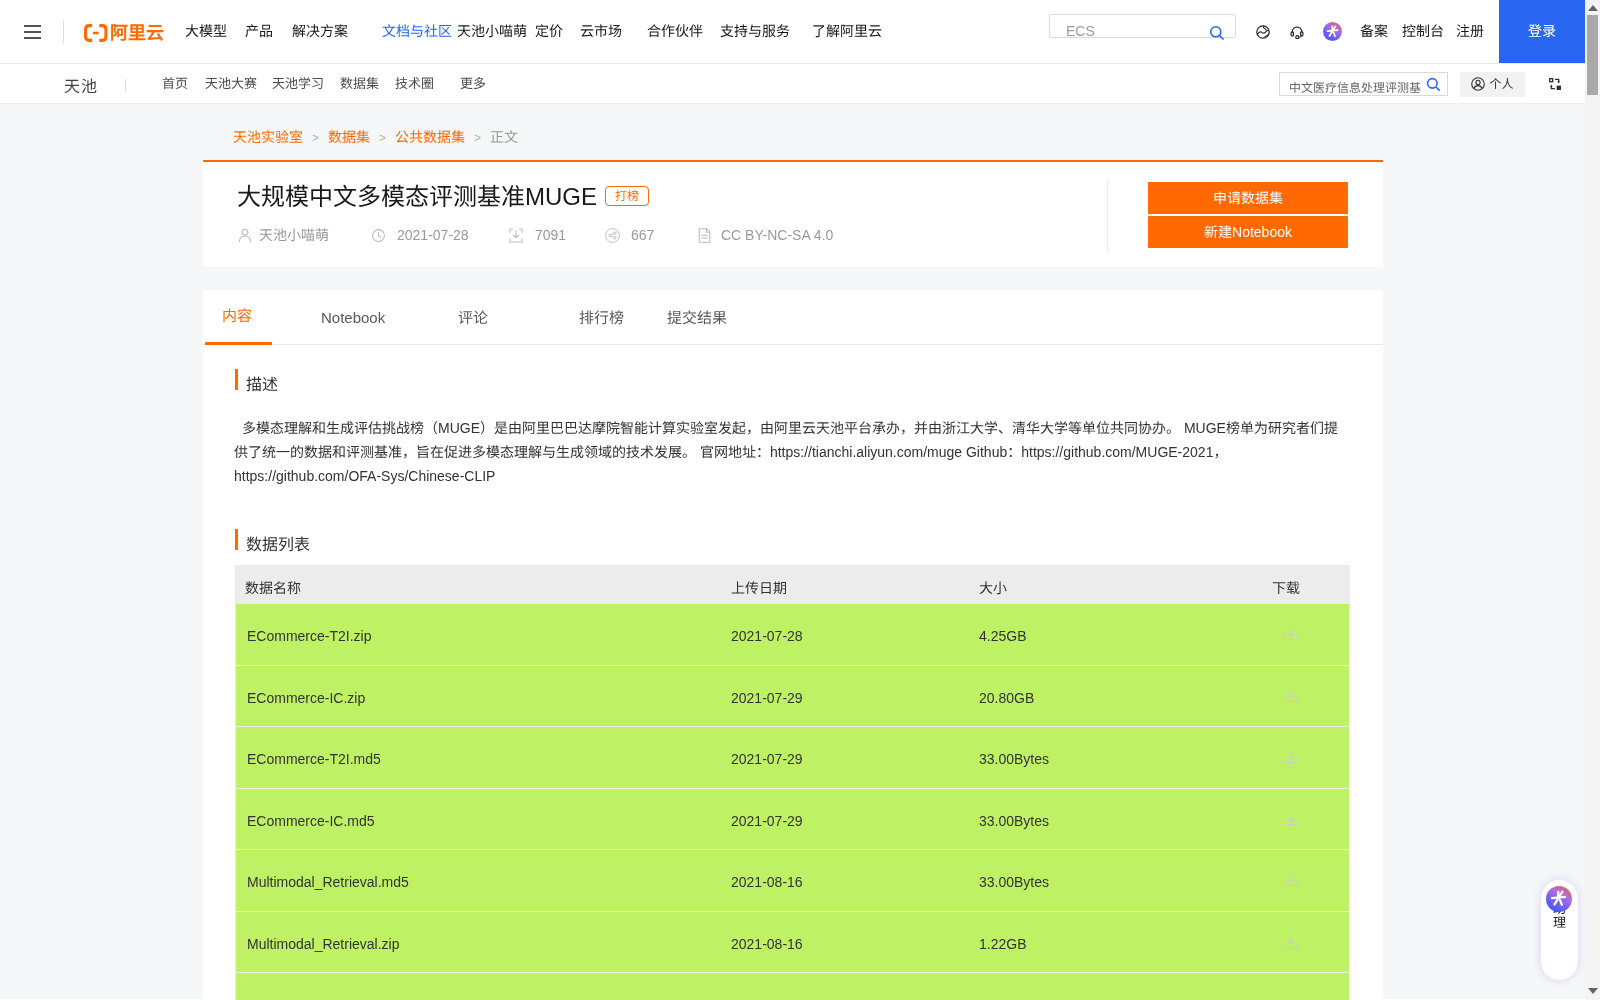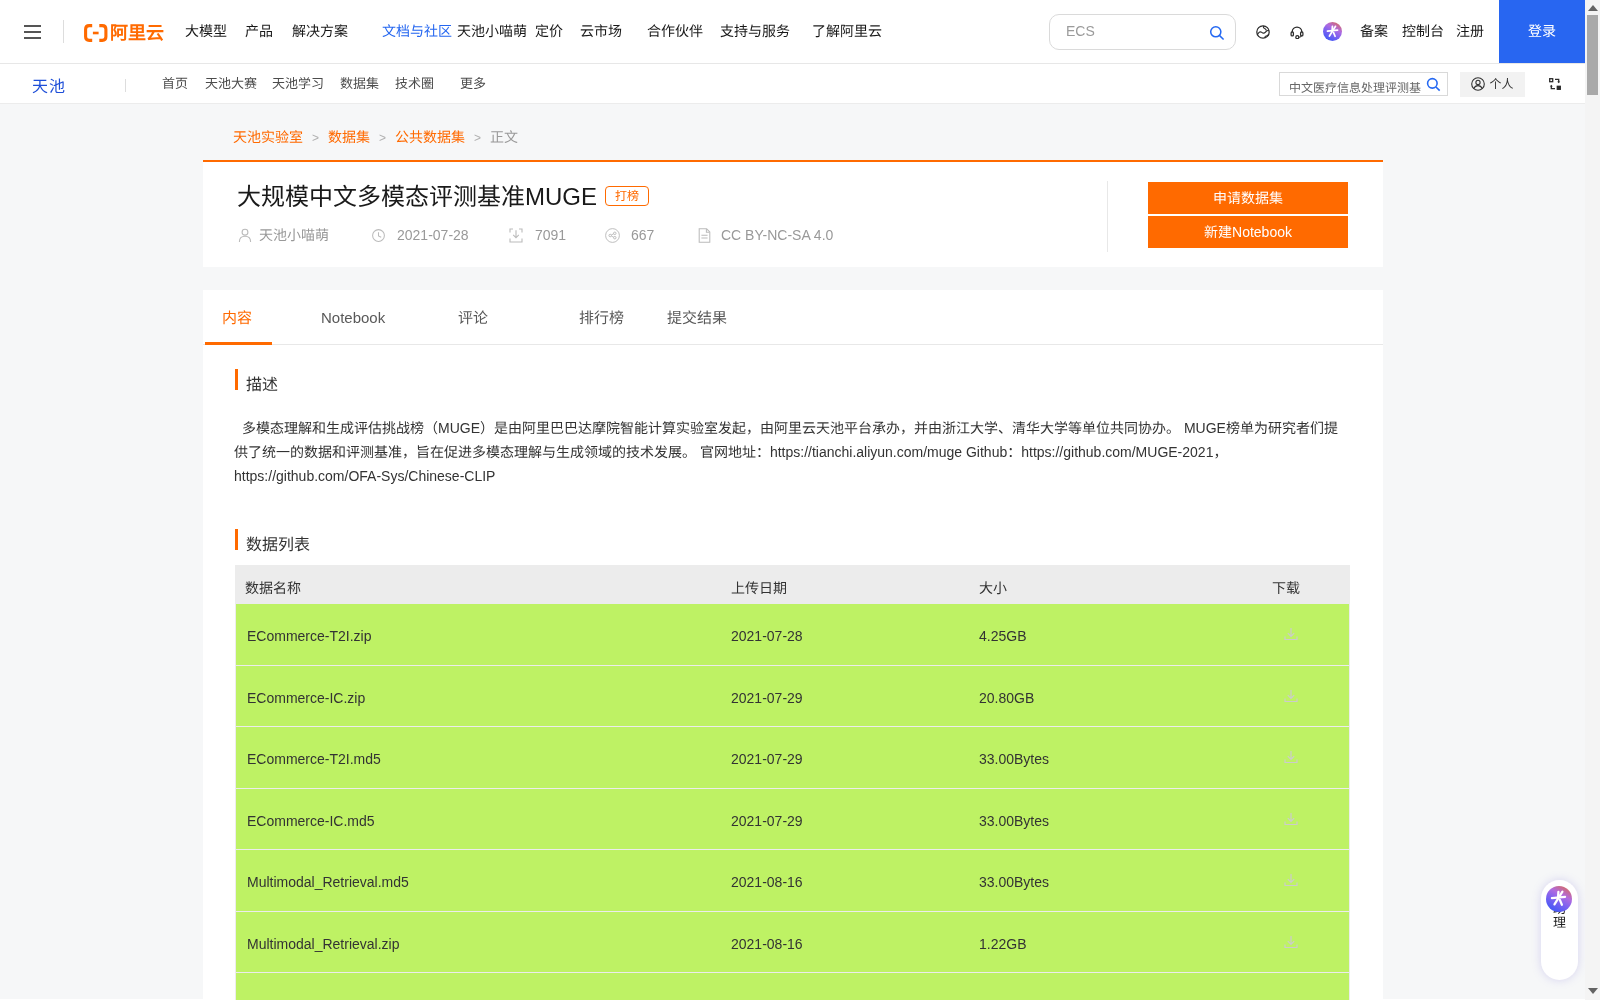--- a/index.html
+++ b/index.html
@@ -7,27 +7,27 @@
 html,body { width:1600px; height:1000px; overflow:hidden; }
 body { font-family:"Liberation Sans", sans-serif; background:#fff; position:relative; }
 .abs { position:absolute; }
 
 
 #nav1 { position:absolute; left:0; top:0; width:1585px; height:64px; background:#fff; border-bottom:1px solid #e7e7e7; }
 #hamburger span { display:block; width:17px; height:2px; background:#555; margin-bottom:4px; }
 #nav1-divider { position:absolute; left:63px; top:20px; width:1px; height:23px; background:#ddd; }
 .n1item { position:absolute; top:0; height:63px; line-height:63px; font-size:14px; color:#181818; white-space:nowrap; }
 .n1item.blue { color:#2466f0; }
-#searchbox { position:absolute; left:1049px; top:14px; width:187px; height:36px; border:1px solid #dadada; border-radius:10px; background:#fff; }
+#searchbox { position:absolute; left:1049px; top:14px; width:187px; height:24px; border:1px solid #dadada; border-radius:2px; background:#fff; }
 #searchbox .ph { position:absolute; left:16px; top:8px; font-size:14px; color:#9b9b9b; }
 #loginbtn { position:absolute; left:1499px; top:0; width:86px; height:63px; background:#2866f1; color:#fff; font-size:14px; text-align:center; line-height:63px; }
 
 
 #nav2 { position:absolute; left:0; top:64px; width:1585px; height:40px; background:#fff; border-bottom:1px solid #ececec; }
-#tianchi { position:absolute; left:32px; top:9px; font-size:16px; color:#1d4ed8; letter-spacing:1px; }
+#tianchi { position:absolute; left:64px; top:9px; font-size:16px; color:#404040; letter-spacing:1px; }
 #nav2-divider { position:absolute; left:125px; top:15px; width:1px; height:13px; background:#ddd; }
 .n2item { position:absolute; top:0; height:40px; line-height:40px; font-size:13px; color:#4c4c4c; white-space:nowrap; }
 #searchbox2 { position:absolute; left:1279px; top:8px; width:169px; height:24px; border:1px solid #d9d9d9; background:#fff; }
 #searchbox2 .q { position:absolute; left:9px; top:5px; font-size:12px; color:#666; white-space:nowrap; }
 #btn-geren { position:absolute; left:1460px; top:8px; width:65px; height:25px; background:#f2f2f2; font-size:12px; color:#333; text-align:center; line-height:25px; }
 
 
 #main { position:absolute; left:0; top:104px; width:1585px; height:895px; background:#f6f7f8; }
 #crumbs { position:absolute; left:204px; top:126px; font-size:14px; color:#999;margin-left:29px; }
 #crumbs a { color:#ff6a00; text-decoration:none; }
@@ -36,21 +36,21 @@
 #card1 { position:absolute; left:203px; top:162px; width:1180px; height:105px; background:#fff; }
 #title { position:absolute; left:237px; top:177px; font-size:24px; color:#1a1a1a; }
 #badge { position:absolute; left:605px; top:186px; width:44px; height:20px; border:1px solid #ff6a00; border-radius:4px; color:#ff6a00; font-size:12px; text-align:center; line-height:18px; }
 .meta { position:absolute; top:228px; height:15px; line-height:15px; font-size:14px; color:#999; white-space:nowrap; }
 #vdiv1 { position:absolute; left:1107px; top:181px; width:1px; height:71px; background:#e8e8e8; }
 .obtn { position:absolute; left:1148px; width:200px; height:32px; background:#ff6a00; color:#fff; font-size:14px; text-align:center; line-height:32px; }
 
 #card2 { position:absolute; left:203px; top:290px; width:1180px; height:710px; background:#fff; }
 #tabbar { position:absolute; left:203px; top:290px; width:1180px; height:55px; background:#fff; border-bottom:1px solid #e8e8e8; }
 .tab { position:absolute; top:0; height:55px; line-height:55px; font-size:15px; color:#595959; }
-.tab.active { color:#ff6a00; }
+.tab.active { color:#ff6a00;font-family:Liberation Mono, monospace; }
 #tabline { position:absolute; left:2px; top:52px; width:67px; height:3px; background:#ff6a00; }
 
 .sechead { position:absolute; left:235px; width:1120px; }
 .sechead .bar { position:absolute; left:0; top:0; width:3px; height:21px; background:#ff6a00; }
 .sechead .t { position:absolute; left:11px; top:2px; font-size:16px; color:#333; }
 
 #desc { position:absolute; left:234px; top:416px; width:1115px; font-size:14px; line-height:24px; color:#333; }
 #desc .ind { padding-left:8px; }
 
 #dtable { position:absolute; left:235px; top:565px; width:1115px; border:1px solid #ececec; border-top:none; }

